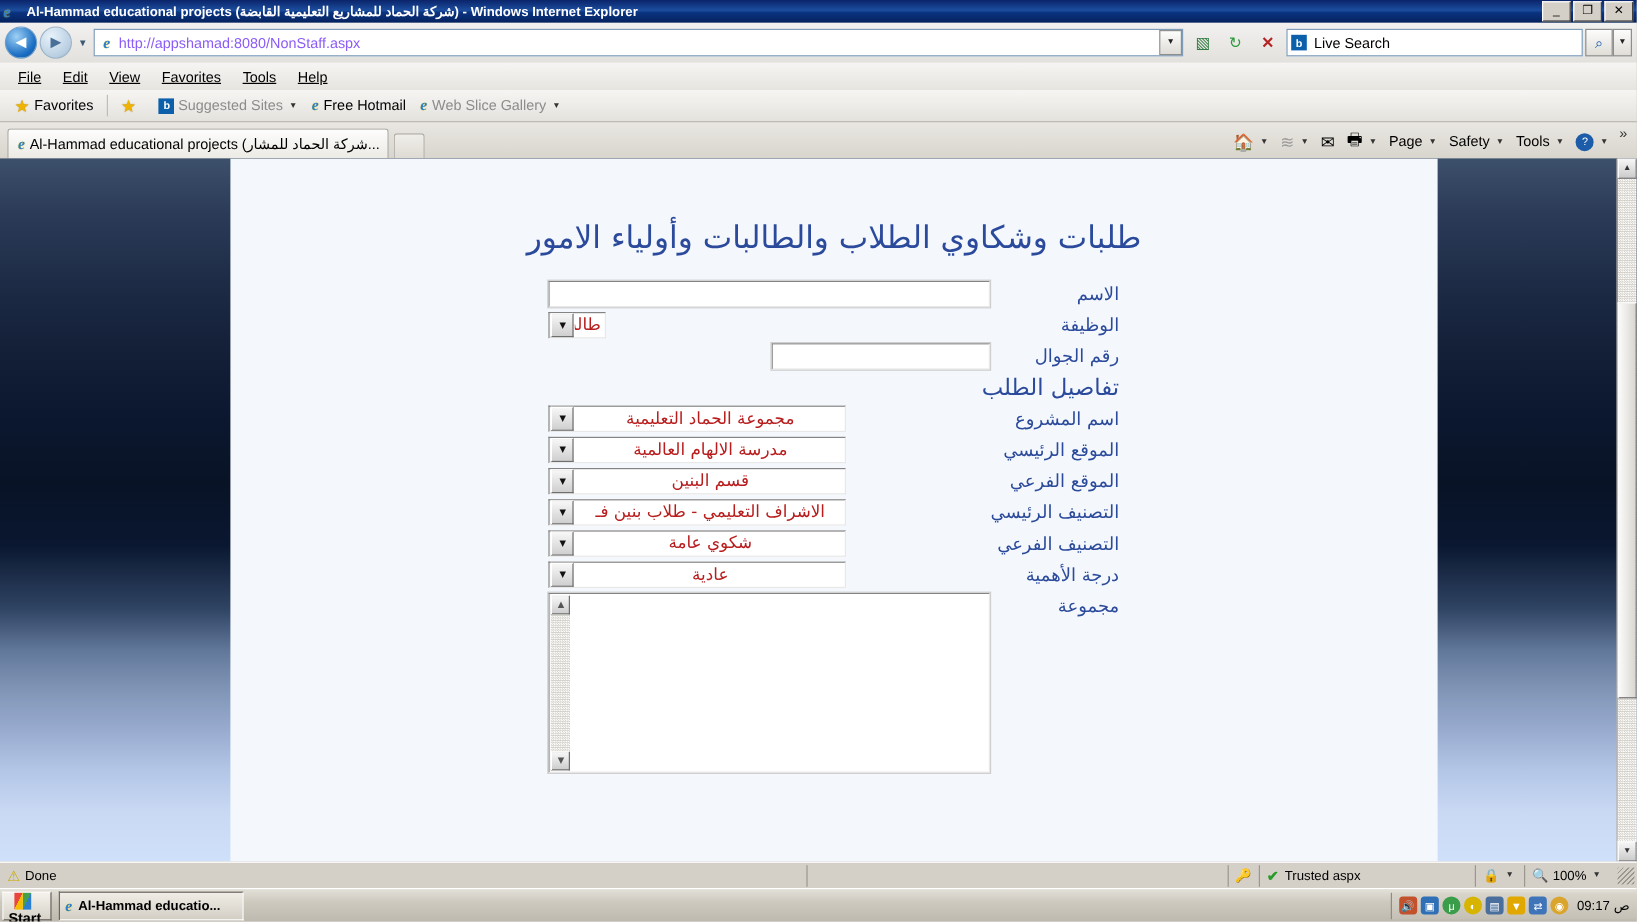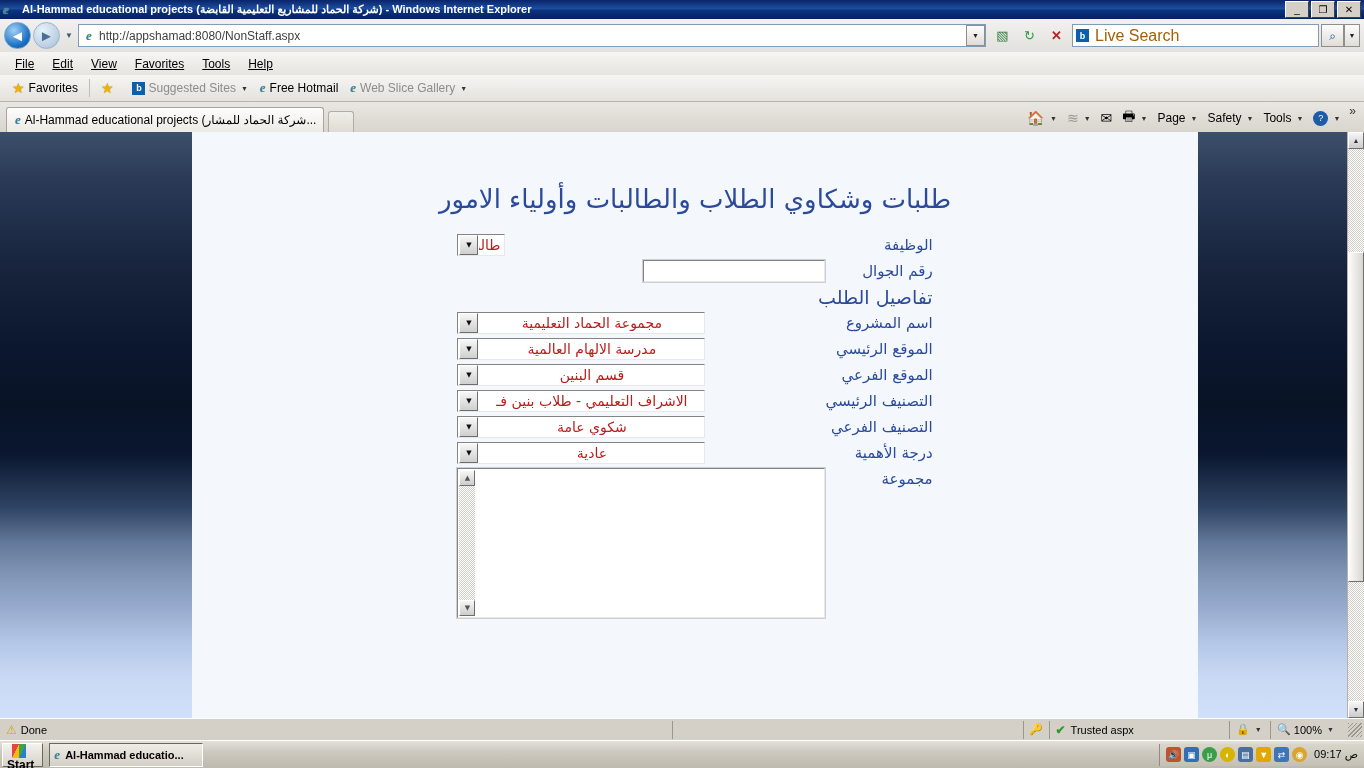--- a/index.html
+++ b/index.html
@@ -67,38 +67,38 @@
   }
   .urlbox {
     flex: 1; height: 21px; background: #ffffff;
     border: 1px solid #7f9db9; display: flex; align-items: center;
     margin-right: 2px; min-width: 0;
   }
   .urlbox .favicon {
     width: 16px; text-align: center; flex: none; margin: 0 2px;
   }
   .urltext {
-    flex: 1; font-size: 12px; color: #404040; white-space: nowrap;
+    flex: 1; font-size: 12px; color: #8b5cf6; white-space: nowrap;
     overflow: hidden; font-family: "Liberation Sans", sans-serif;
   }
   .url-dropdown {
     width: 17px; height: 19px; background: linear-gradient(to bottom,#fdfdfd,#dfdcd6);
     border: 1px solid #8e8e8e; display: flex; align-items: center;
     justify-content: center; font-size: 7px; color: #222; flex: none;
   }
   .tbtn {
     width: 23px; height: 23px; display: flex; align-items: center;
     justify-content: center; margin-left: 2px; flex: none;
     border: 1px solid transparent; font-size: 13px;
   }
   .searchbox {
     width: 245px; height: 21px; background: #fff; border: 1px solid #7f9db9;
     display: flex; align-items: center; margin-left: 3px; flex: none;
   }
-  .search-ph { flex: 1; color: #a16207; font-size: 16px; padding-left: 3px; }
+  .search-ph { flex: 1; color: #000000; font-size: 12px; padding-left: 3px; }
   .bing-ico {
     width: 13px; height: 13px; margin: 0 3px;
     background: #0b5fab; color: #fff; font-size: 9px; font-weight: bold;
     display: flex; align-items: center; justify-content: center; flex: none;
   }
   .search-go {
     width: 21px; height: 21px; border: 1px solid #8e8e8e; flex: none;
     background: linear-gradient(to bottom,#fcfcfc,#e0ddd7);
     display: flex; align-items: center; justify-content: center;
     color: #1c5ca8; font-size: 12px; margin-left: 2px;
@@ -444,20 +444,26 @@
     </div>
   </div>
 
   <div class="content">
     <div class="page-canvas">
 
       <div class="page-title">طلبات وشكاوي الطلاب والطالبات وأولياء الامور</div>
 
       <table class="form-table">
         <tbody>
+            <tr>
+          <td class="lbl">الاسم</td>
+          <td class="fld">
+            <div class="ti"></div>
+          </td>
+        </tr>
         <tr>
           <td class="lbl">الوظيفة</td>
           <td class="fld">
             <div class="sel w48">
               <span class="sel-text">طالب</span>
               <span class="sel-btn">▼</span>
             </div>
           </td>
         </tr>
         <tr>

